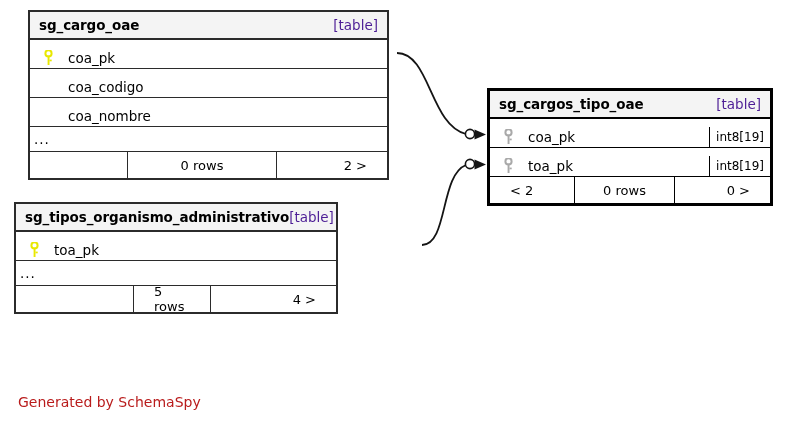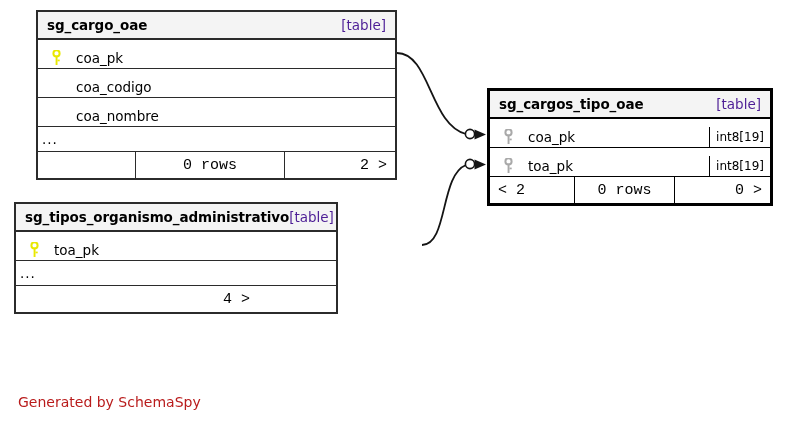--- a/index.html
+++ b/index.html
@@ -119,23 +119,22 @@
   .footer-row {
     display: flex;
     align-items: stretch;
     box-sizing: border-box;
     height: 26px;
   }
   .footer-cell {
     display: flex;
     align-items: center;
     box-sizing: border-box;
-    font-size: 15px;
-    padding: 0 8px;
-    font-family: Liberation Mono, monospace;
+    font-size: 13px;
+    padding: 0 20px;
   }
   .footer-cell.c-left {
     justify-content: flex-start;
   }
   .footer-cell.c-mid {
     justify-content: center;
     border-left: 1.5px solid #2b2b2b;
     border-right: 1.5px solid #2b2b2b;
   }
   .focal .footer-cell.c-mid {
@@ -157,21 +156,21 @@
   #caption {
     position: absolute;
     left: 18px;
     top: 394px;
     font-size: 14px;
     color: #b91c1c;
     white-space: nowrap;
   }
 
   
-  #tbl-cargo-oae   { left: 36px;  top: 10px;  width: 361px; }
+  #tbl-cargo-oae   { left: 28px;  top: 10px;  width: 361px; }
   #tbl-tipos-org   { left: 14px;  top: 202px; width: 324px; }
   #tbl-cargos-tipo { left: 487px; top: 88px;  width: 286px; }
 </style>
 </head>
 <body>
 
 <div id="canvas">
 
   <svg id="edges" viewBox="0 0 789 424" width="789" height="424">
 
@@ -240,20 +239,21 @@
       </span>
       <span class="col-name">toa_pk</span>
     </div>
 
 
 
     <div class="ellipsis-row">...</div>
 
     <div class="footer-row">
       <div class="footer-cell c-left" style="flex:0 0 117px;"></div>
+      <div class="footer-cell c-mid" style="flex:1 1 auto;">5 rows</div>
       <div class="footer-cell c-right" style="flex:0 0 125px;">4 &gt;</div>
     </div>
   </div>
 
   <div id="tbl-cargos-tipo" class="table-box focal">
     <div class="tbl-header">
       <span class="tbl-name">sg_cargos_tipo_oae</span>
       <span class="tbl-kind">[table]</span>
     </div>
 

